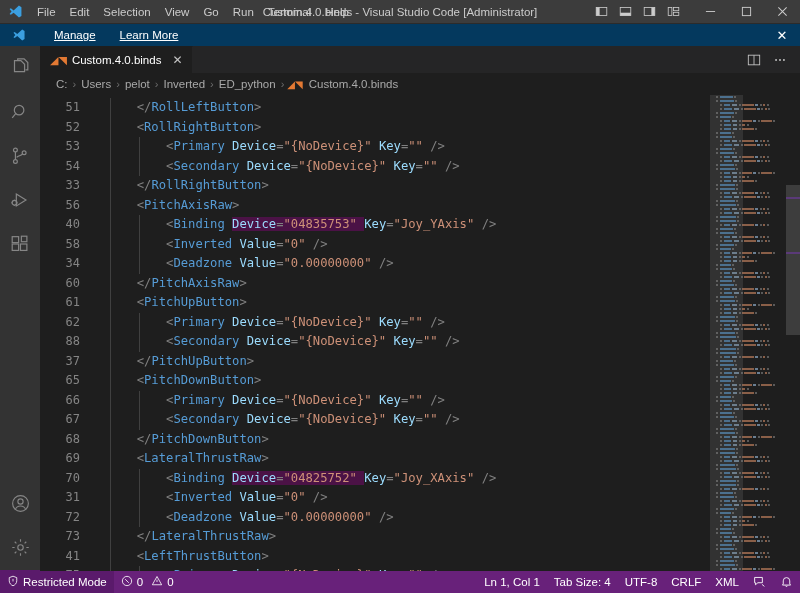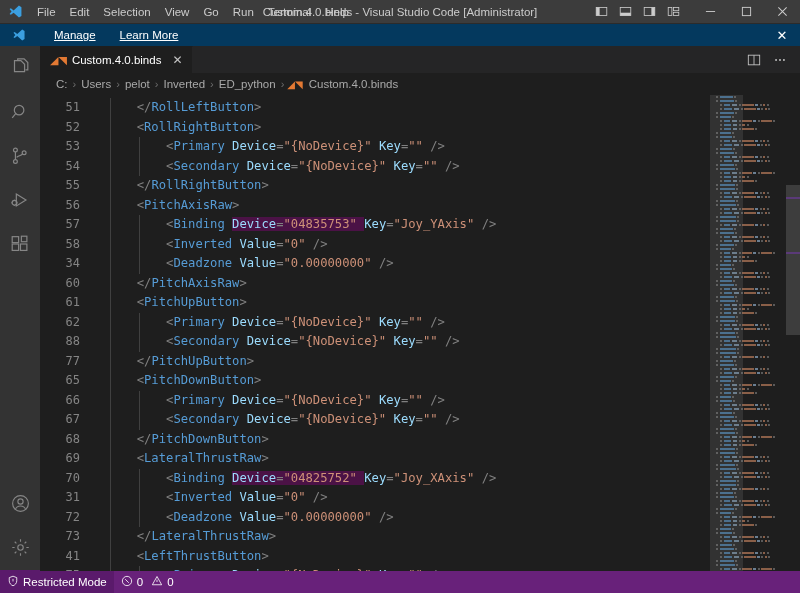--- a/index.html
+++ b/index.html
@@ -375,30 +375,30 @@
           <span class="crumb-ico">◢◥</span>
           <span class="crumb">Custom.4.0.binds</span>
         </div>
 
       <div class="code-wrap">
         <div class="gutter" id="gutter">
             <div>51</div>
             <div>52</div>
             <div>53</div>
             <div>54</div>
-            <div>55</div>
+            <div>33</div>
             <div>56</div>
-            <div>57</div>
+            <div>40</div>
             <div>58</div>
             <div>34</div>
             <div>60</div>
             <div>61</div>
             <div>62</div>
             <div>88</div>
-            <div>77</div>
+            <div>37</div>
             <div>65</div>
             <div>66</div>
             <div>67</div>
             <div>68</div>
             <div>69</div>
             <div>70</div>
             <div>31</div>
             <div>72</div>
             <div>73</div>
             <div>41</div>
@@ -1357,14 +1357,37 @@
       <span>0</span>
       <span style="margin-left:4px;">
         <svg width="12" height="12" viewBox="0 0 16 16" fill="none" stroke="#ffffff" stroke-width="1.1">
           <path d="M8 2l6.2 11H1.8z"></path>
             <path d="M8 6.2v3.2"></path>
         </svg>
       </span>
       <span>0</span>
     </div>
 
+    <div class="sb-right">
+      <div class="sb-item">Ln 1, Col 1</div>
+      <div class="sb-item">Tab Size: 4</div>
+      <div class="sb-item">UTF-8</div>
+      <div class="sb-item">CRLF</div>
+      <div class="sb-item">XML</div>
+      <div class="sb-item">
+        <span>
+          <svg width="13" height="13" viewBox="0 0 16 16" fill="none" stroke="#ffffff" stroke-width="1.1">
+            <path d="M2 3h9.5v6.5H6L3 12V9.5H2z"></path>
+              <path d="M11 11.5l3 2.5"></path>
+          </svg>
+        </span>
+      </div>
+      <div class="sb-item">
+        <span>
+          <svg width="13" height="13" viewBox="0 0 16 16" fill="none" stroke="#ffffff" stroke-width="1.1">
+            <path d="M4 11V7.2a4 4 0 018 0V11l1 1.4H3z"></path>
+              <path d="M6.7 13.2a1.4 1.4 0 002.6 0"></path>
+          </svg>
+        </span>
+      </div>
+    </div>
   </div>
 </div>
 
 </body></html>

